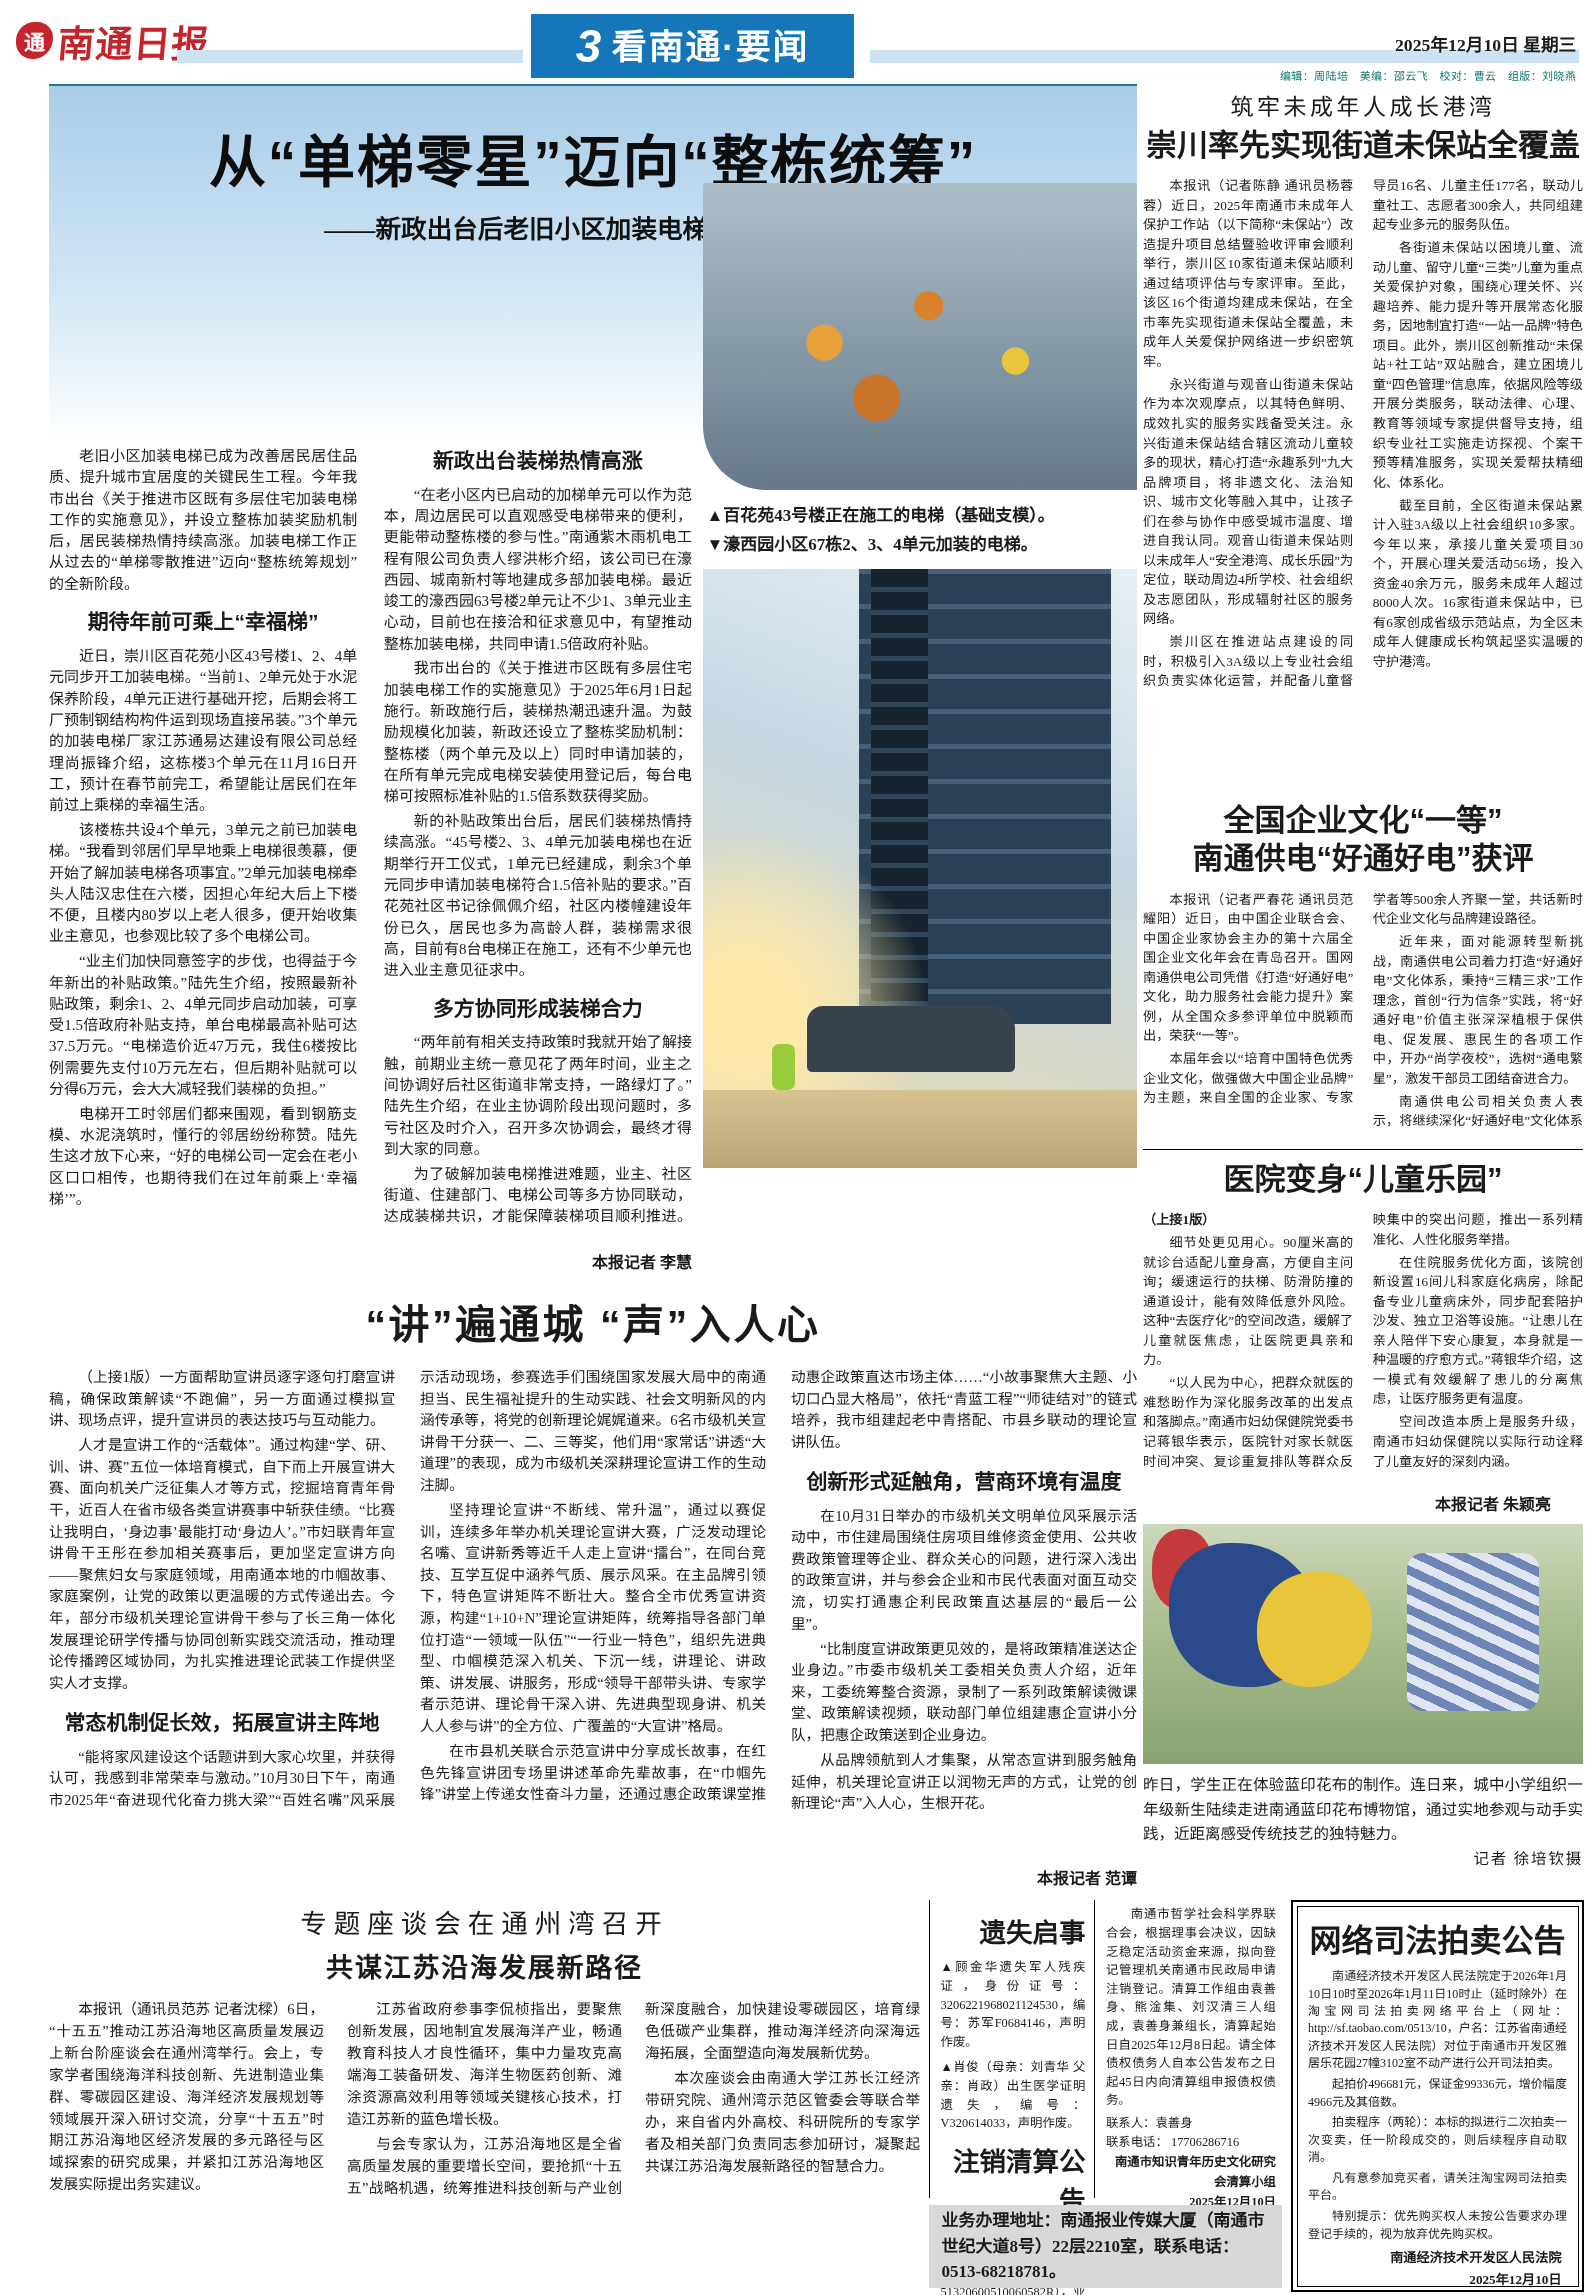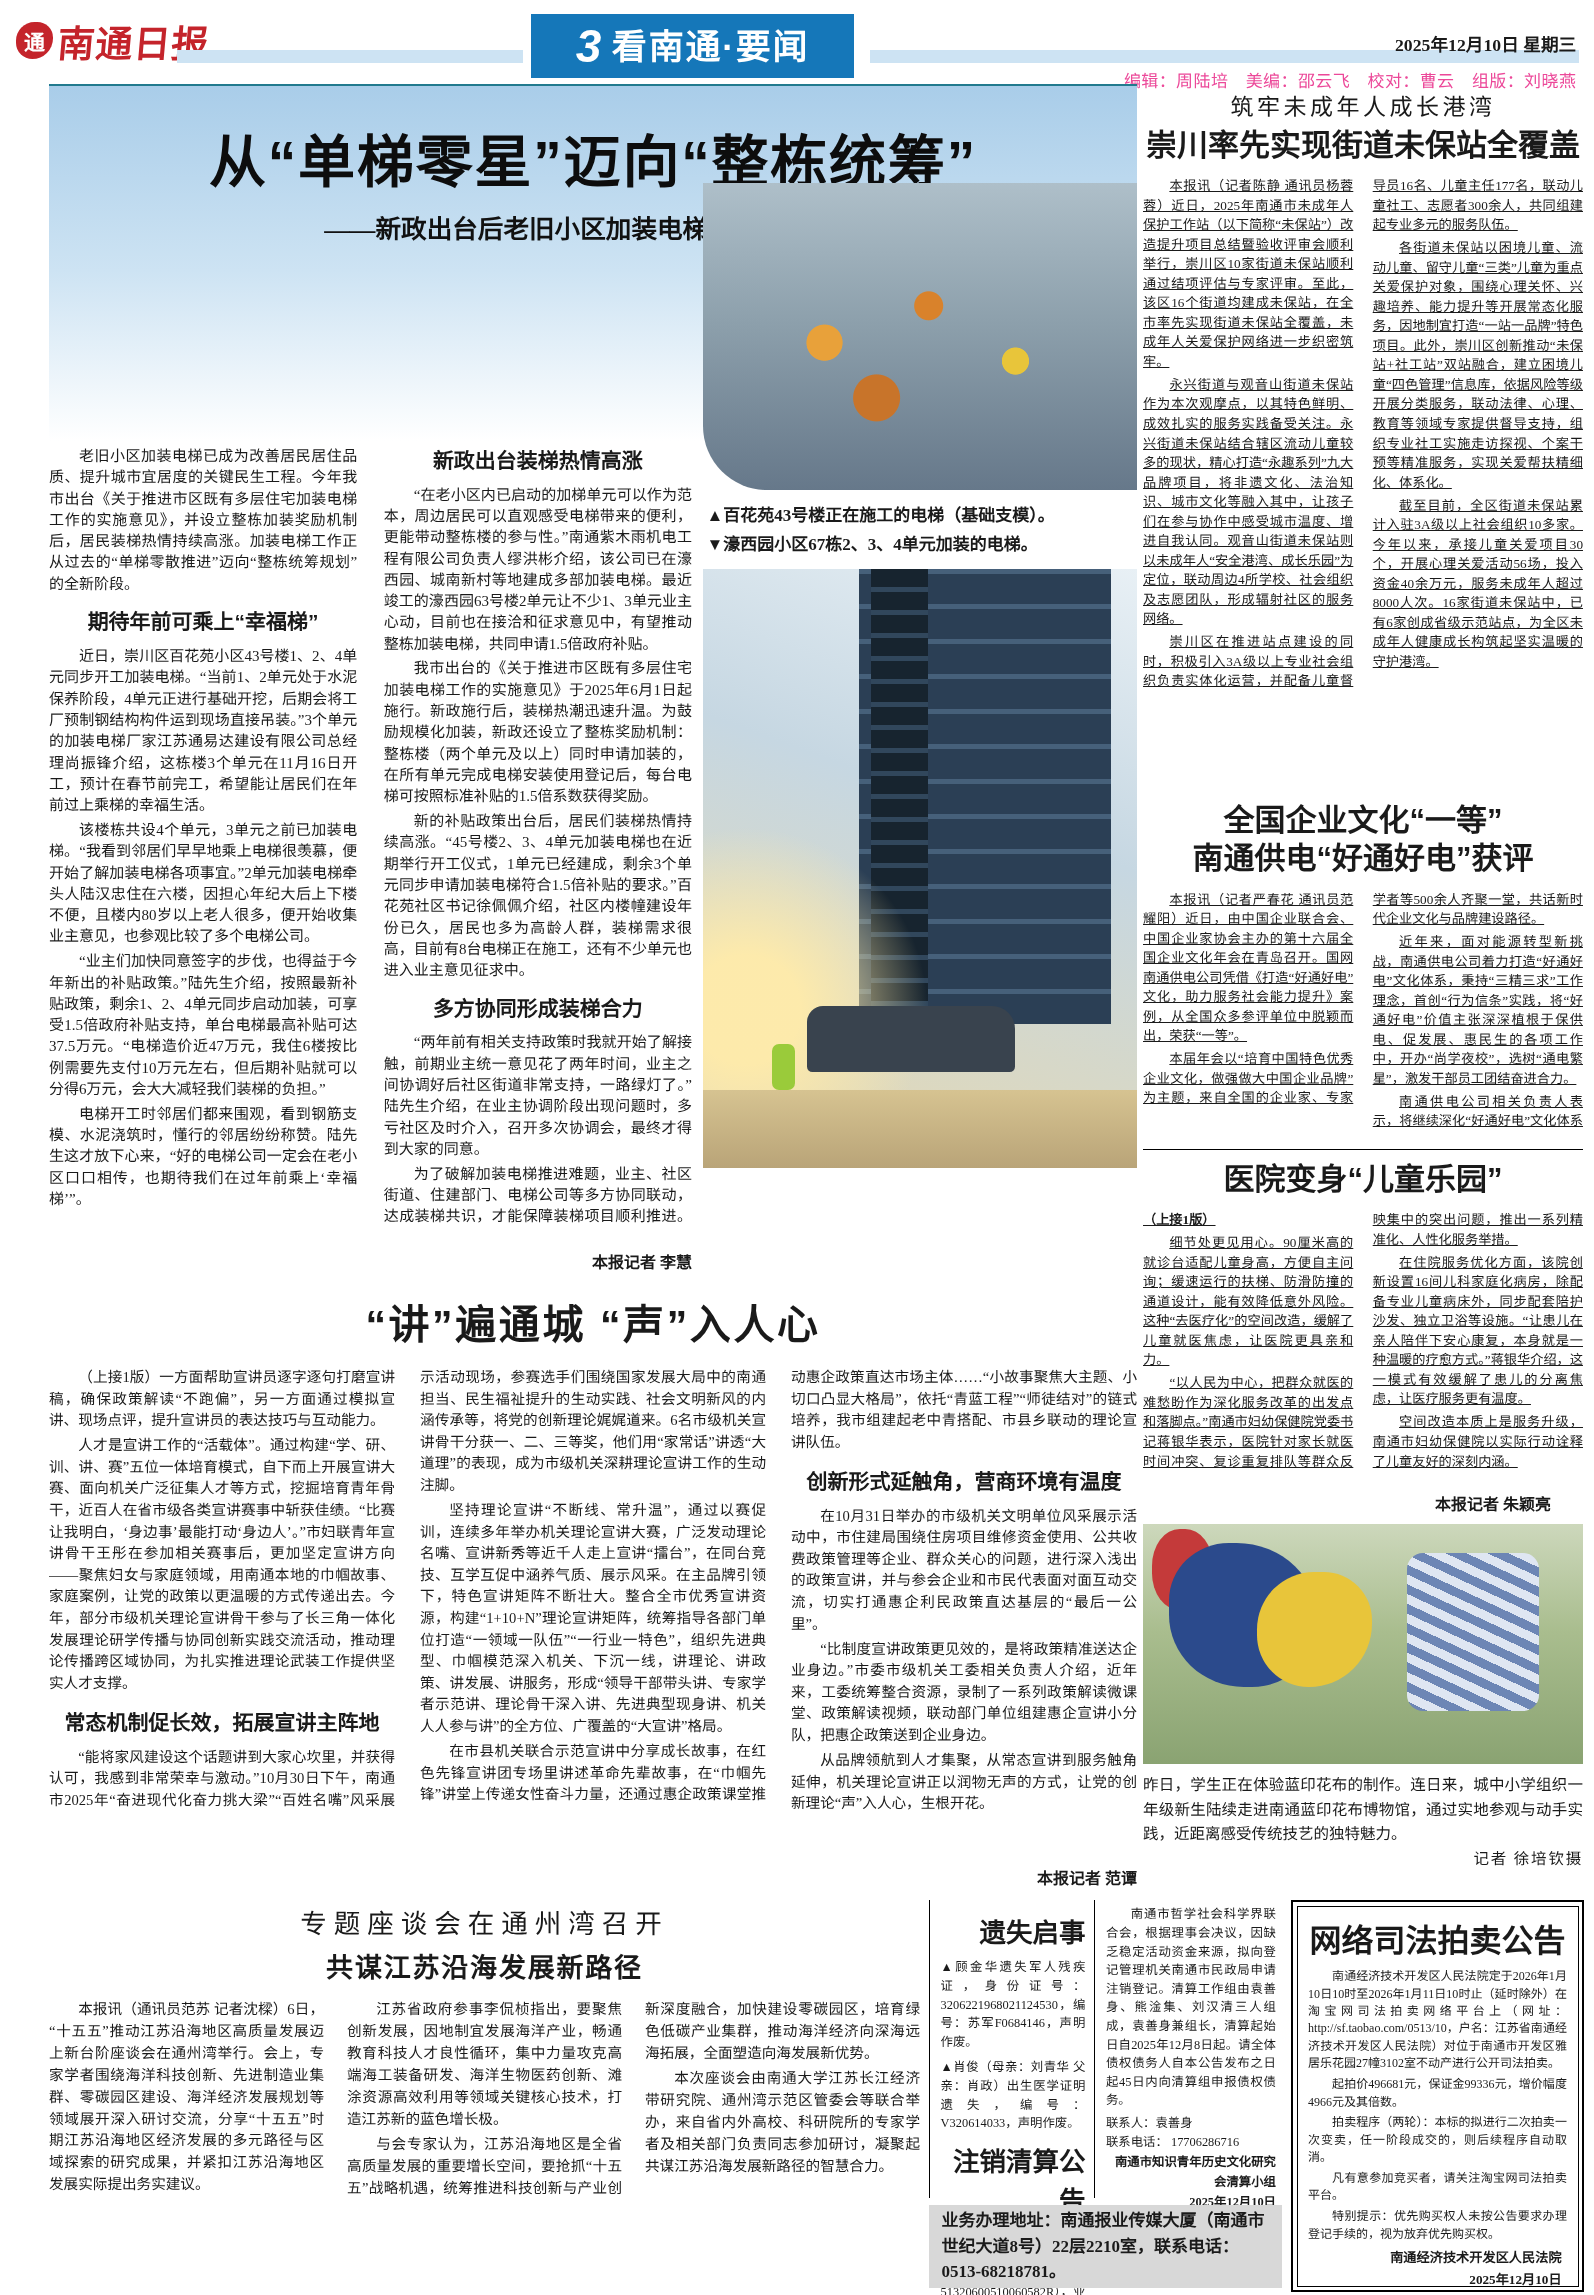--- a/index.html
+++ b/index.html
@@ -15,21 +15,21 @@
              font-family:"Liberation Serif",serif;}
   .bar{background:#cde3f3;height:13.2px;top:50px;}
   .bar-left{left:177px;width:346px;}
   .bar-right{left:870px;width:709px;}
   .section-box{left:531px;top:14px;width:323px;height:64px;background:#1577b9;color:#fff;
                display:flex;align-items:center;justify-content:center;gap:10.6px;
                font-family:"Liberation Sans",sans-serif;}
   .section-num{font-size:46px;font-weight:900;font-style:italic;line-height:1;}
   .section-title{font-size:35px;font-weight:900;letter-spacing:1.8px;line-height:1;}
   .date-line{right:17.7px;top:30px;font-size:17.7px;font-weight:bold;text-align:right;}
-  .staff-line{right:17.7px;top:67px;font-size:17px;color:#ec4899;text-align:center;letter-spacing:0.4px;}
+  .staff-line{right:17.7px;top:67px;font-size:11px;color:#0f766e;text-align:center;letter-spacing:0.4px;}
   
   .lead-block{left:49px;top:84px;width:1088px;height:1202px;}
   .lead-grad{left:0;top:0;width:1088px;height:355px;border-top:2.6px solid #227a8e;
              background:linear-gradient(180deg,#a9cde9 0%,#cde3f3 52%,#ffffff 100%);}
   .lead-headline{left:0;top:32px;width:1088px;text-align:center;font-size:57px;font-weight:900;
                  letter-spacing:1.8px;font-family:"Liberation Sans",sans-serif;color:#0d0d0d;}
   .lead-deck{left:0;top:124px;width:1088px;text-align:center;font-size:25.6px;font-weight:700;color:#111;}
   .lead-media{right:0;top:99px;width:434px;}
   .photo{position:relative;overflow:hidden;}
   .photo-workers{height:307px;border-radius:0 0 0 64px;
@@ -64,21 +64,21 @@
   .mid-headline{text-align:center;font-size:41px;font-weight:700;letter-spacing:2.6px;
                 font-family:"Liberation Sans",sans-serif;margin:0 0 16px 0;}
   .mid-body{height:491px;overflow:hidden;column-count:3;column-gap:25px;
             font-size:14.6px;line-height:1.48;text-align:justify;}
   .mid-byline{margin-top:7px;width:100%;}
   
   .right-col{left:1143px;top:84px;width:440px;}
   .kicker{text-align:center;font-size:23px;letter-spacing:3.5px;margin:3.5px 0 5.3px 0;}
   .r-headline{text-align:center;font-size:31px;font-weight:900;line-height:1.25;margin:0 0 10.6px 0;
               font-family:"Liberation Sans",sans-serif;}
-  .r-body{column-count:2;column-gap:19.4px;font-size:13.2px;line-height:1.48;text-align:justify;overflow:hidden;text-decoration:underline;}
+  .r-body{column-count:2;column-gap:19.4px;font-size:13.2px;line-height:1.48;text-align:justify;overflow:hidden;}
   .art-a .r-body{height:613px;}
   .art-b{margin-top:12.4px;}
   .art-b .r-body{height:249px;}
   .art-c{margin-top:10.6px;border-top:1.8px solid #000;padding-top:10.6px;}
   .art-c .r-body{height:281px;}
   .art-c .r-body p:first-child{font-weight:700;text-indent:0;}
   .photo-students{margin-top:8.8px;height:240px;position:relative;overflow:hidden;
     background:linear-gradient(180deg,#cdd8bc 0%,#a9bd8e 45%,#8aa372 100%);}
   .cloth1{position:absolute;left:6%;top:8%;width:34%;height:60%;background:#2b4a8c;border-radius:40% 55% 45% 50%;}
   .cloth2{position:absolute;left:26%;top:20%;width:26%;height:48%;background:#e8c53a;border-radius:50% 42% 55% 45%;}

